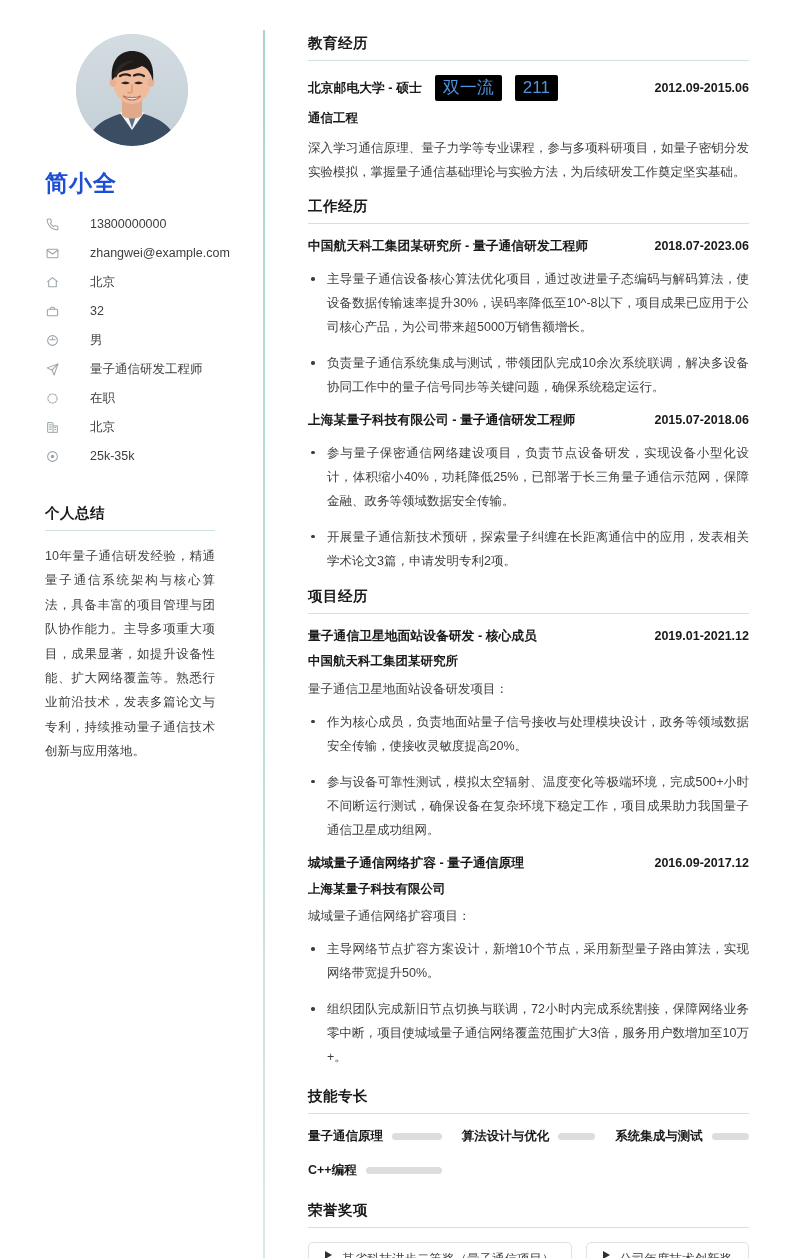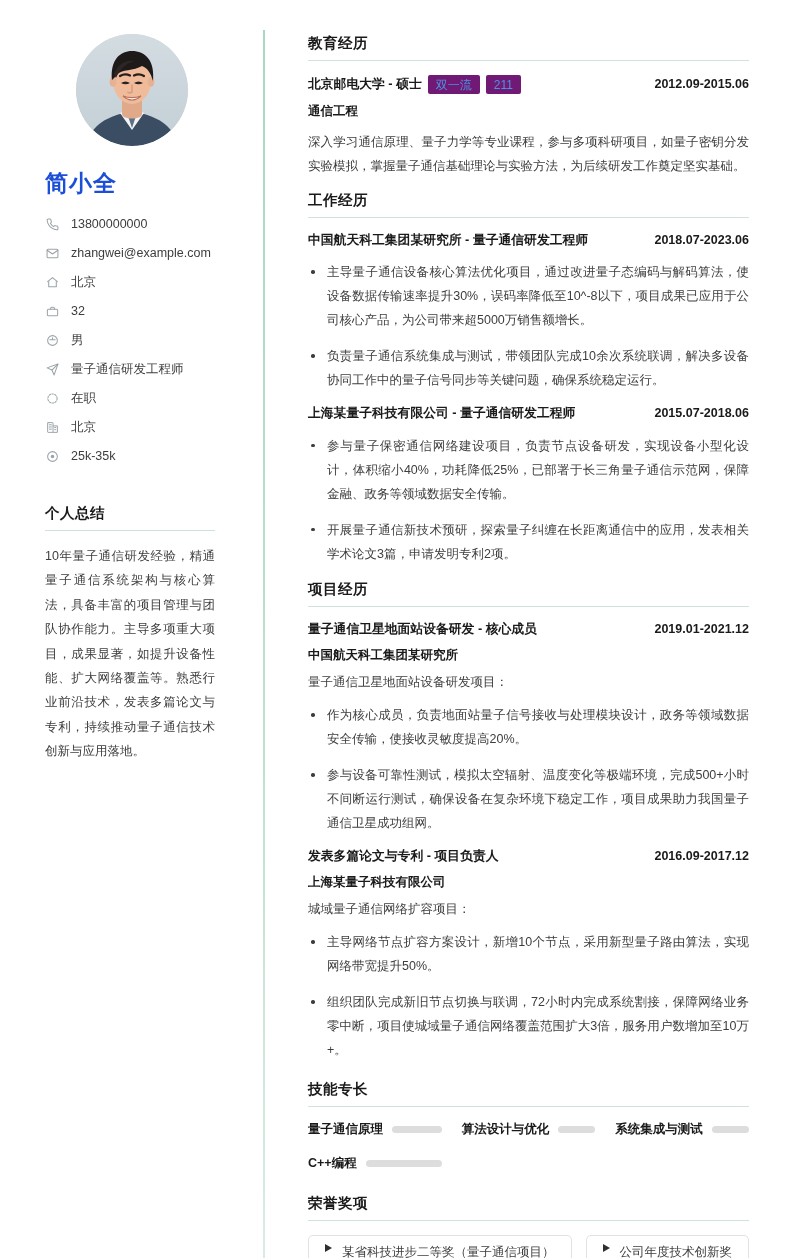--- a/index.html
+++ b/index.html
@@ -50,20 +50,21 @@
   }
 
   .contact-list { margin-left: 15px; }
   .contact-item {
     display: flex;
     align-items: center;
     margin-bottom: 14px;
     font-size: 12.5px;
     color: #3d3d3d;
     line-height: 1.2;
+    gap: 19px;
   }
   .contact-icon {
     width: 15px;
     height: 15px;
     flex: 0 0 15px;
     margin-right: 11px;
     color: #9aa3a8;
     display: inline-flex;
     align-items: center;
     justify-content: center;
@@ -122,36 +123,36 @@
     margin-bottom: 9px;
     gap: 10px;
   }
   .entry-title {
     font-size: 12.8px;
     font-weight: bold;
     color: #1a1a1a;
     display: flex;
     align-items: center;
     flex-wrap: wrap;
-    gap: 6px;
+    gap: 13px;
     line-height: 1.3;
   }
   .entry-date {
     font-size: 12.5px;
     font-weight: bold;
     color: #1a1a1a;
     white-space: nowrap;
     flex: 0 0 auto;
   }
   .tag {
     display: inline-block;
-    font-size: 12px;
+    font-size: 17px;
     font-weight: normal;
     color: #4c94e0;
-    background: #701a75;
+    background: #000000;
     border-radius: 2px;
     padding: 1.5px 8px;
     line-height: 1.35;
   }
   .entry-sub {
     font-size: 12.5px;
     font-weight: bold;
     color: #1a1a1a;
     margin-bottom: 9px;
     line-height: 1.4;
@@ -449,21 +450,21 @@
         <div class="entry-sub">中国航天科工集团某研究所</div>
         <div class="entry-plain">量子通信卫星地面站设备研发项目：</div>
         <ul class="bullets">
           <li>作为核心成员，负责地面站量子信号接收与处理模块设计，政务等领域数据安全传输，使接收灵敏度提高20%。</li>
           <li>参与设备可靠性测试，模拟太空辐射、温度变化等极端环境，完成500+小时不间断运行测试，确保设备在复杂环境下稳定工作，项目成果助力我国量子通信卫星成功组网。</li>
         </ul>
       </div>
 
       <div class="entry">
         <div class="entry-head">
-          <div class="entry-title">发表多篇论文与专利 - 项目负责人</div>
+          <div class="entry-title">城域量子通信网络扩容 - 量子通信原理</div>
           <div class="entry-date">2016.09-2017.12</div>
         </div>
         <div class="entry-sub">上海某量子科技有限公司</div>
         <div class="entry-plain">城域量子通信网络扩容项目：</div>
         <ul class="bullets">
           <li>主导网络节点扩容方案设计，新增10个节点，采用新型量子路由算法，实现网络带宽提升50%。</li>
           <li>组织团队完成新旧节点切换与联调，72小时内完成系统割接，保障网络业务零中断，项目使城域量子通信网络覆盖范围扩大3倍，服务用户数增加至10万+。</li>
         </ul>
       </div>
     </section>

